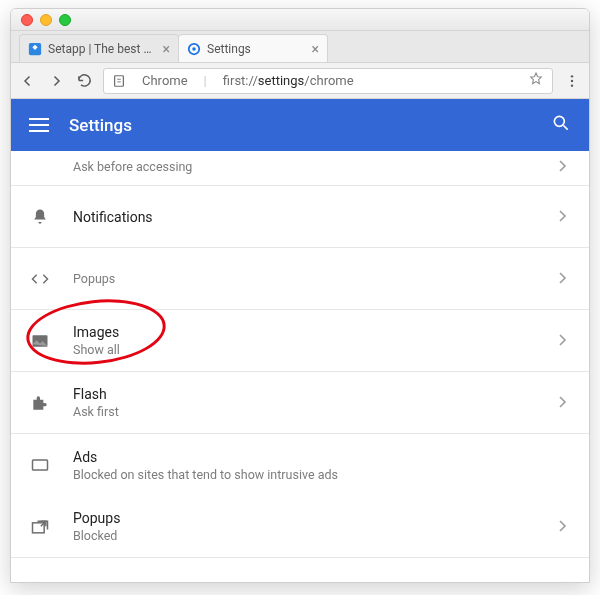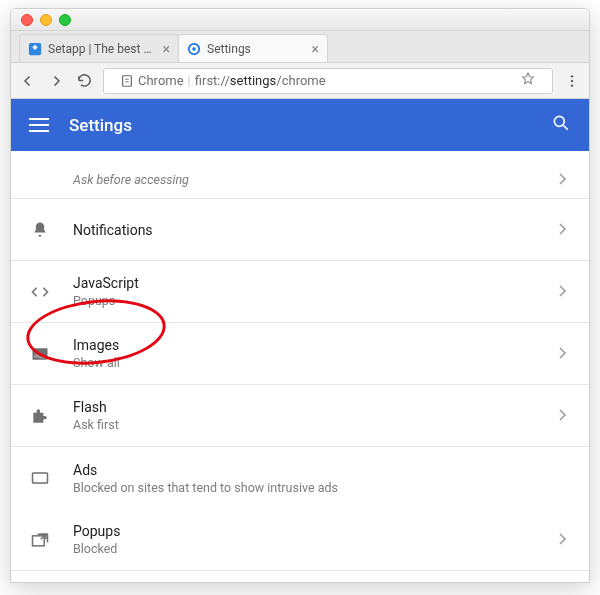--- a/index.html
+++ b/index.html
@@ -74,21 +74,21 @@
   .toolbar{
     height:36px;background:var(--chrome-ui);
     display:flex;align-items:center;
     padding:0 8px;gap:10px;
     border-bottom:1px solid var(--chrome-border);
   }
   .tb-icn{width:18px;height:18px;color:#5a5a5a;display:flex;align-items:center;justify-content:center;}
   .omnibox{
     flex:1;height:26px;background:#fff;
     border:1px solid #d0d0d0;border-radius:3px;
-    display:flex;align-items:center;padding:0 16px;gap:4px;
+    display:flex;align-items:center;padding:0 8px;gap:16px;
     font-size:13px;color:#6f6f6f;
   }
   .omnibox .seg-dark{color:#2b2b2b;}
   .omnibox .page-icn{width:14px;height:14px;color:#6f6f6f;}
   .omnibox .star{margin-left:auto;color:#888;}
 
   .content-area{
     flex:1;display:flex;flex-direction:column;overflow:hidden;background:#fff;
   }
 
@@ -104,21 +104,21 @@
   .blue-bar svg{width:20px;height:20px;}
 
   
   .rows{flex:1;overflow:hidden;background:#fff;}
   .row{
     display:flex;align-items:center;min-height:62px;
     border-bottom:1px solid var(--row-border);
     padding:8px 22px 8px 18px;gap:22px;
     cursor:pointer;
   }
-  .row.first{min-height:34px;padding-top:17px;font-style:italic;}
+  .row.first{min-height:34px;padding-top:4px;}
   .row .icn{width:22px;height:22px;display:flex;align-items:center;justify-content:center;color:#6f6f6f;flex-shrink:0;}
   .row .txt{display:flex;flex-direction:column;gap:2px;flex:1;min-width:0;}
   .row .title{font-size:14px;color:var(--text);}
   .row .sub{font-size:12.5px;color:var(--sub);}
   .row .chev{color:#9c9c9c;flex-shrink:0;}
   .row .chev svg{width:8px;height:12px;}
   .row.first .icn{opacity:0;}
   .row.last{border-bottom:none;}
   .row.last .chev{visibility:hidden;}
 
@@ -252,21 +252,20 @@
             </svg></div>
       </div>
 
       <div class="row">
         <div class="icn">
           <svg viewBox="0 0 24 24" width="20" height="20">
               <path d="M8 7l-5 5 5 5M16 7l5 5-5 5" fill="none" stroke="currentColor" stroke-width="1.8"></path>
             </svg>
         </div>
         <div class="txt">
-          <span class="title">JavaScript</span>
           <span class="sub">Popups</span>
         </div>
         <div class="chev"><svg viewBox="0 0 8 12">
               <path d="M1 1l5 5-5 5" fill="none" stroke="currentColor" stroke-width="1.6"></path>
             </svg></div>
       </div>
 
       <div class="row">
         <div class="icn">
           <svg viewBox="0 0 24 24" width="20" height="20">

